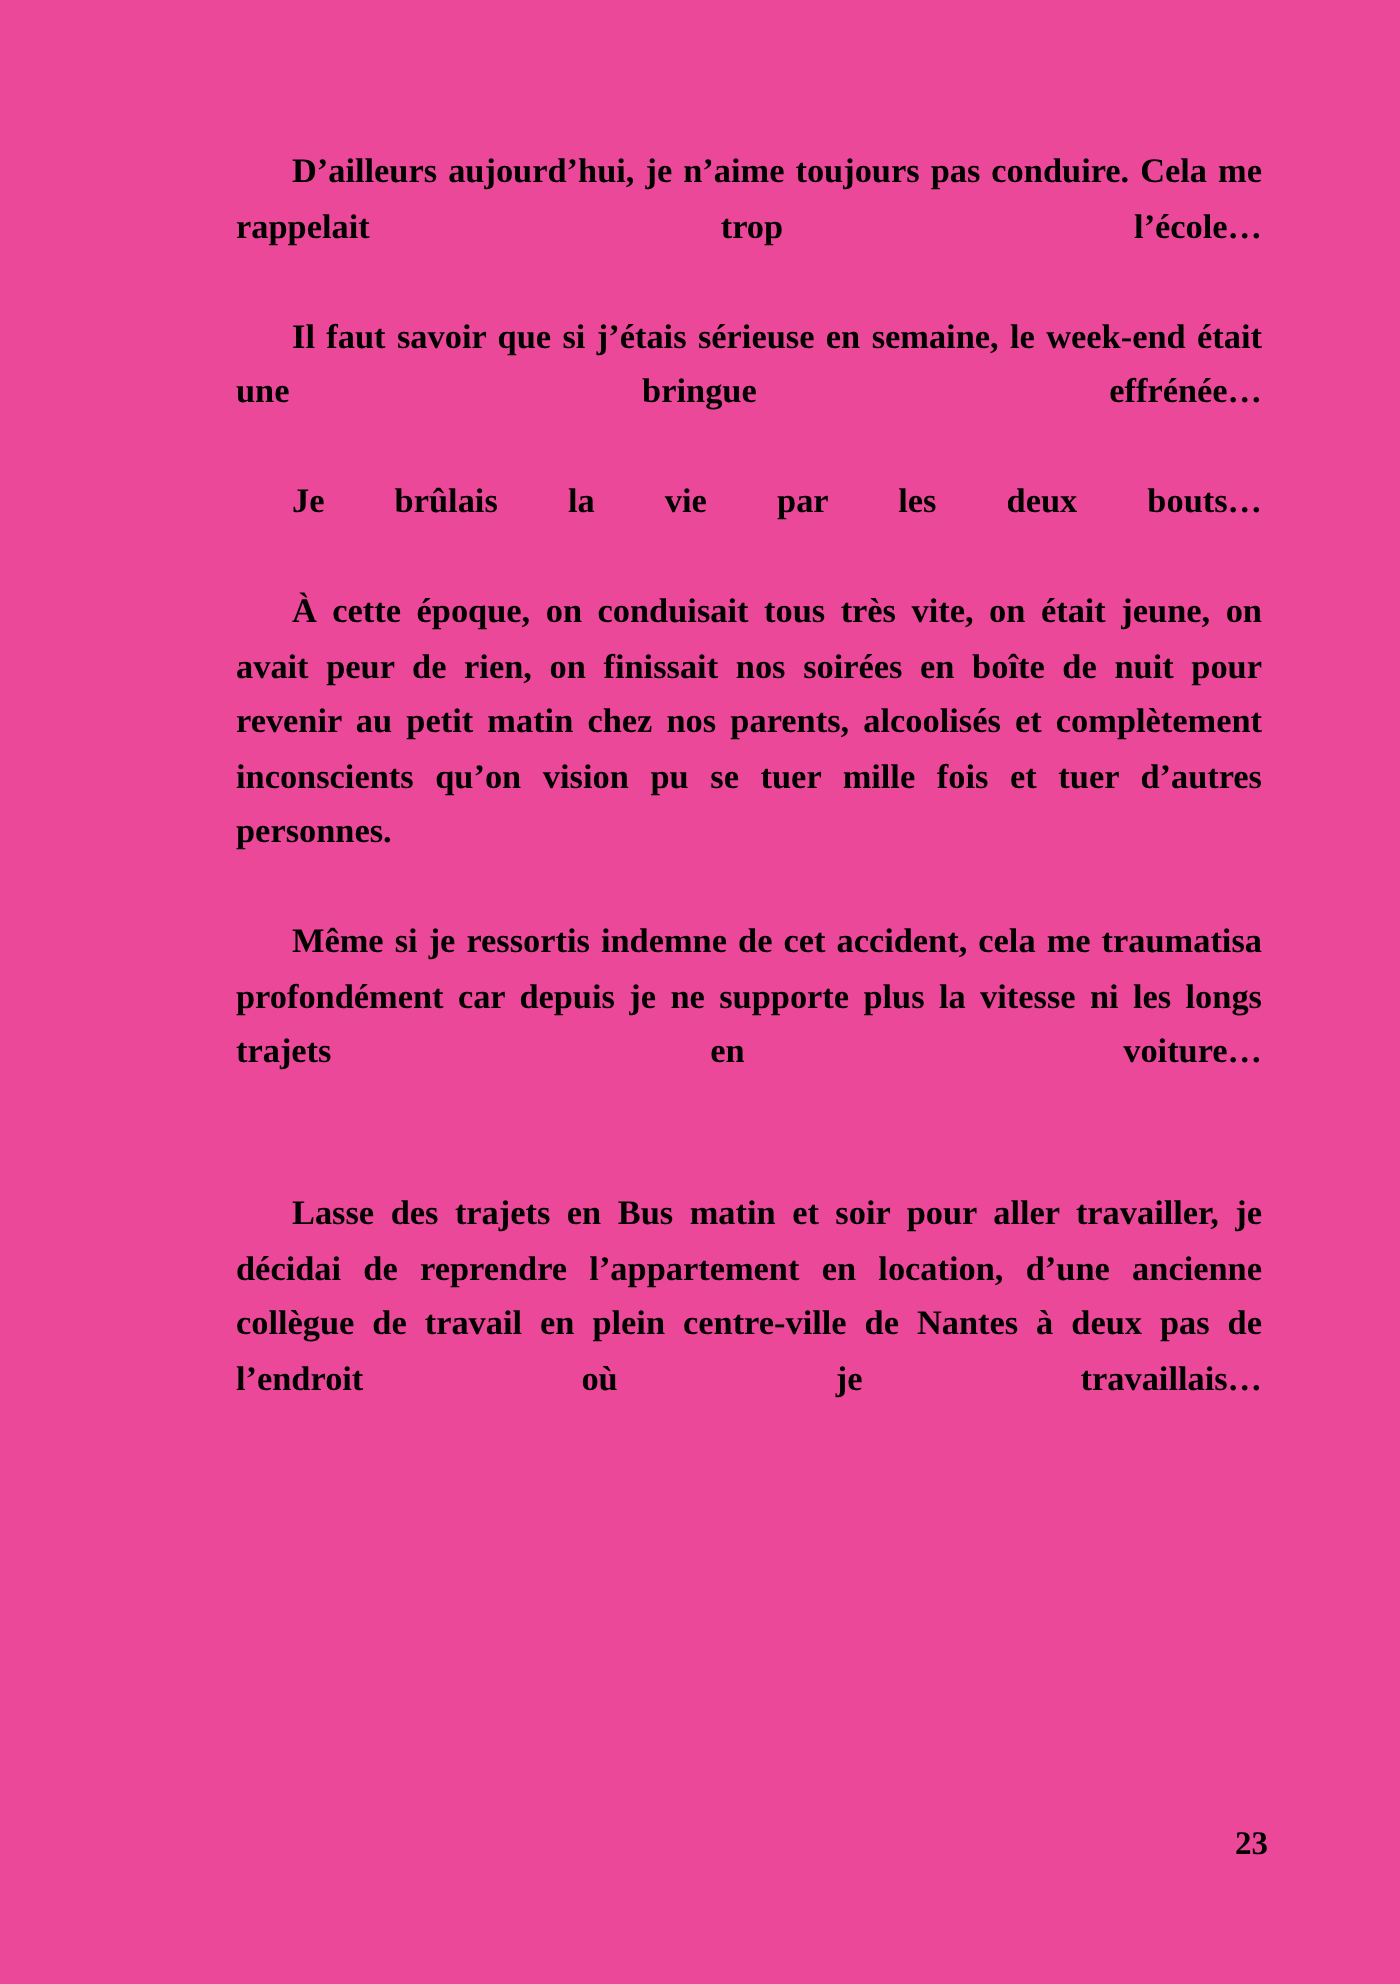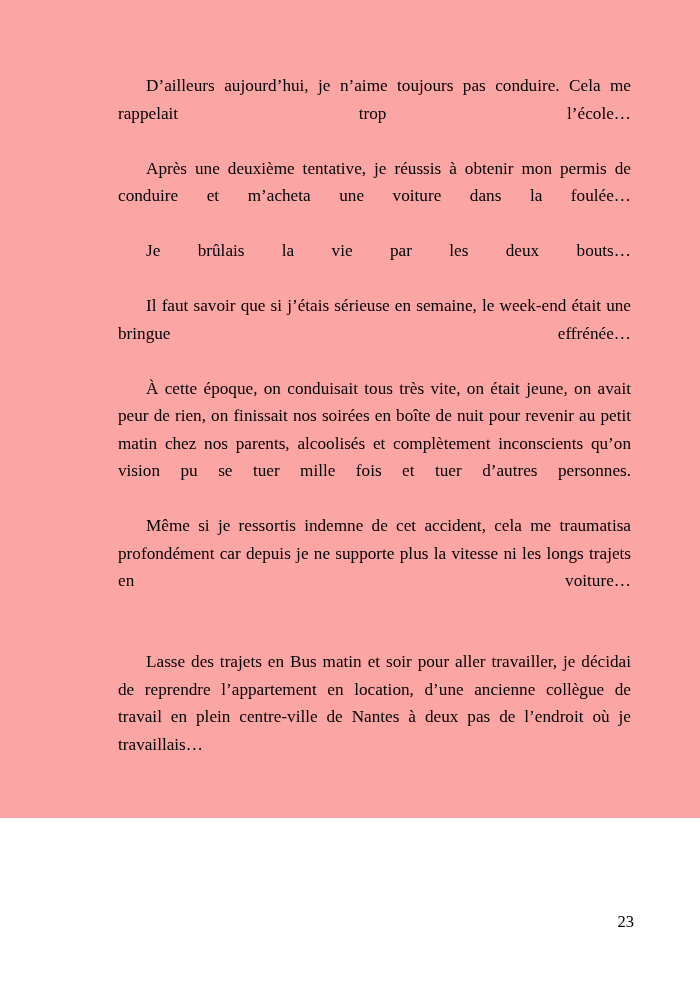--- a/index.html
+++ b/index.html
@@ -13,22 +13,23 @@
     position: relative;
     font-family: "Liberation Serif", serif;
     color: #000000;
     overflow: hidden;
   }
   .page {
     position: absolute;
     left: 0;
     top: 0;
     width: 700px;
-    height: 818px;
-    background: #fca5a5;
+    height: 992px;
+    background: #ec4899;
+    font-weight: bold;
   }
   .text-column {
     position: absolute;
     left: 118px;
     top: 72px;
     width: 513px;
   }
   .para {
     margin: 0;
     text-indent: 28px;
@@ -58,22 +59,21 @@
     display: inline-block;
     width: 100%;
   }
 </style>
 </head>
 <body>
 
 <div class="page">
   <div class="text-column" id="text-column">
       <p class="para">D’ailleurs aujourd’hui, je n’aime toujours pas conduire. Cela me rappelait trop l’école…</p>
-      <p class="para">Après une deuxième tentative, je réussis à obtenir mon permis de conduire et m’acheta une voiture dans la foulée…</p>
+      <p class="para">Il faut savoir que si j’étais sérieuse en semaine, le week-end était une bringue effrénée…</p>
       <p class="para">Je brûlais la vie par les deux bouts…</p>
-      <p class="para">Il faut savoir que si j’étais sérieuse en semaine, le week-end était une bringue effrénée…</p>
       <p class="para">À cette époque, on conduisait tous très vite, on était jeune, on avait peur de rien, on finissait nos soirées en boîte de nuit pour revenir au petit matin chez nos parents, alcoolisés et complètement inconscients qu’on vision pu se tuer mille fois et tuer d’autres personnes.</p>
       <p class="para">Même si je ressortis indemne de cet accident, cela me traumatisa profondément car depuis je ne supporte plus la vitesse ni les longs trajets en voiture…</p>
       <div class="spacer"></div>
       <p class="para">Lasse des trajets en Bus matin et soir pour aller travailler, je décidai de reprendre l’appartement en location, d’une ancienne collègue de travail en plein centre-ville de Nantes à deux pas de l’endroit où je travaillais…</p>
     </div>
   <div class="page-number">23</div>
 </div>
 
 </body></html>

